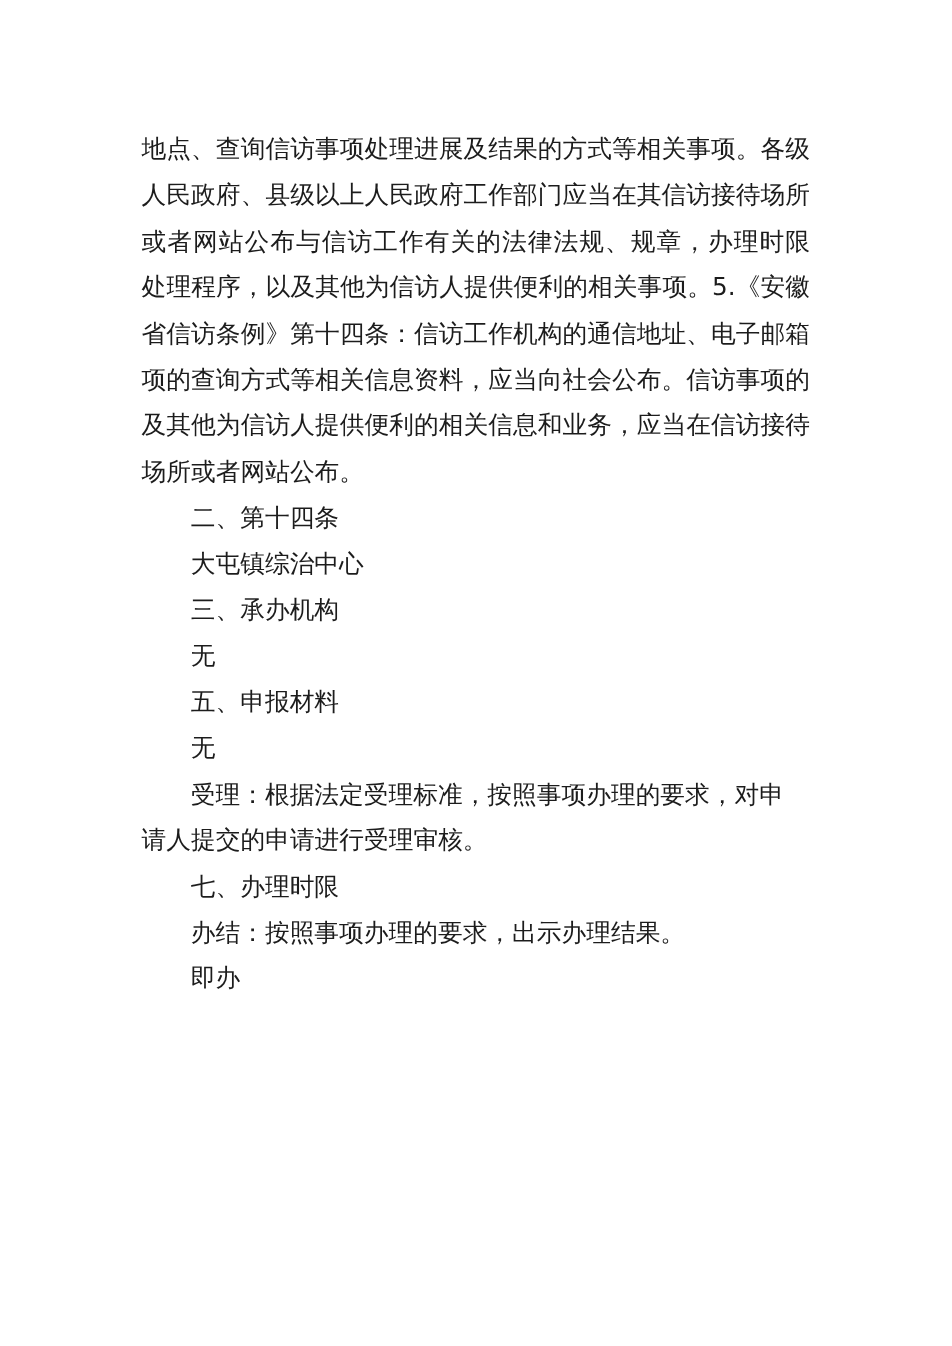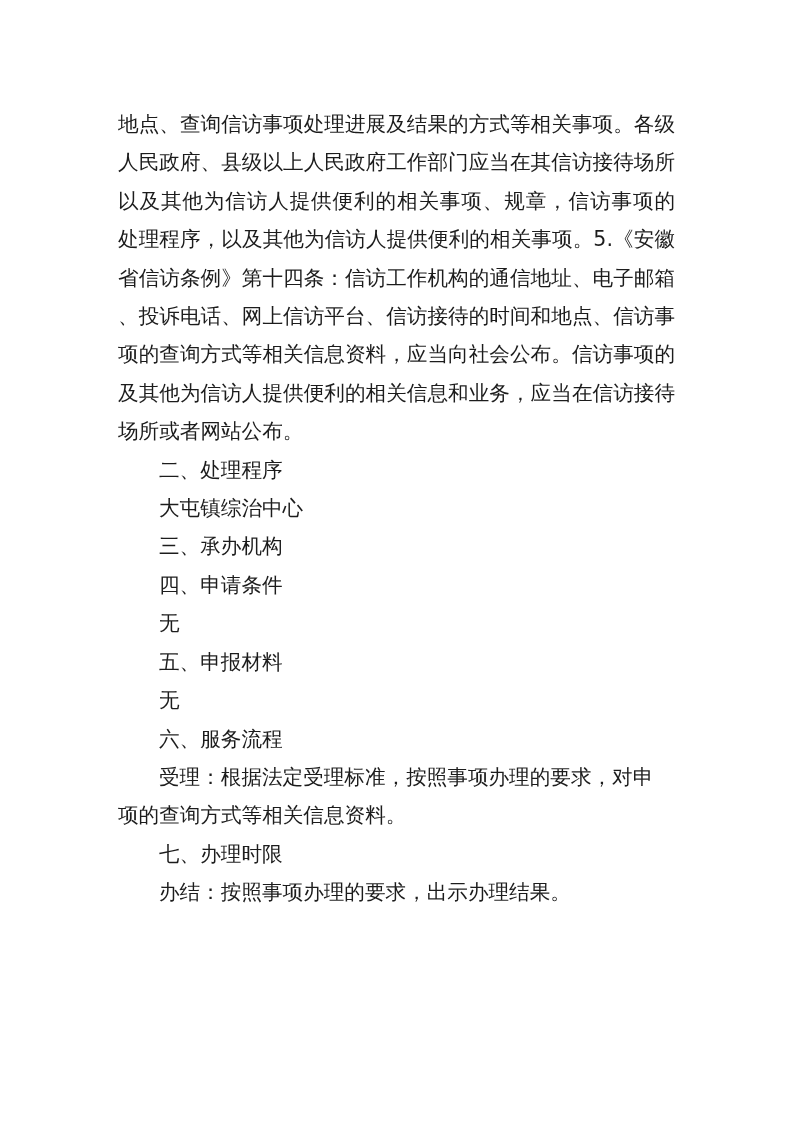--- a/index.html
+++ b/index.html
@@ -38,39 +38,37 @@
     text-indent: 41px;
   }
 </style>
 </head>
 <body>
 
 <div class="page">
   <div class="text-block">
     <div class="line justify">地点、查询信访事项处理进展及结果的方式等相关事项。各级</div>
     <div class="line justify">人民政府、县级以上人民政府工作部门应当在其信访接待场所</div>
-    <div class="line justify">以及其他为信访人提供便利的相关事项、规章，信访事项的</div>
+    <div class="line justify">或者网站公布与信访工作有关的法律法规、规章，办理时限</div>
     <div class="line justify">处理程序，以及其他为信访人提供便利的相关事项。5.《安徽</div>
     <div class="line justify">省信访条例》第十四条：信访工作机构的通信地址、电子邮箱</div>
-    <div class="line justify">、投诉电话、网上信访平台、信访接待的时间和地点、信访事</div>
     <div class="line justify">项的查询方式等相关信息资料，应当向社会公布。信访事项的</div>
     <div class="line justify">及其他为信访人提供便利的相关信息和业务，应当在信访接待</div>
     <div class="line">场所或者网站公布。</div>
 
-    <div class="line indent">二、处理程序</div>
+    <div class="line indent">二、第十四条</div>
     <div class="line indent">大屯镇综治中心</div>
 
     <div class="line indent">三、承办机构</div>
 
-    <div class="line indent">四、申请条件</div>
     <div class="line indent">无</div>
 
     <div class="line indent">五、申报材料</div>
     <div class="line indent">无</div>
 
-    <div class="line indent">六、服务流程</div>
     <div class="line indent">受理：根据法定受理标准，按照事项办理的要求，对申</div>
-    <div class="line">项的查询方式等相关信息资料。</div>
+    <div class="line">请人提交的申请进行受理审核。</div>
     <div class="line indent">七、办理时限</div>
 
     <div class="line indent">办结：按照事项办理的要求，出示办理结果。</div>
+    <div class="line indent">即办</div>
   </div>
 </div>
 
 </body></html>

